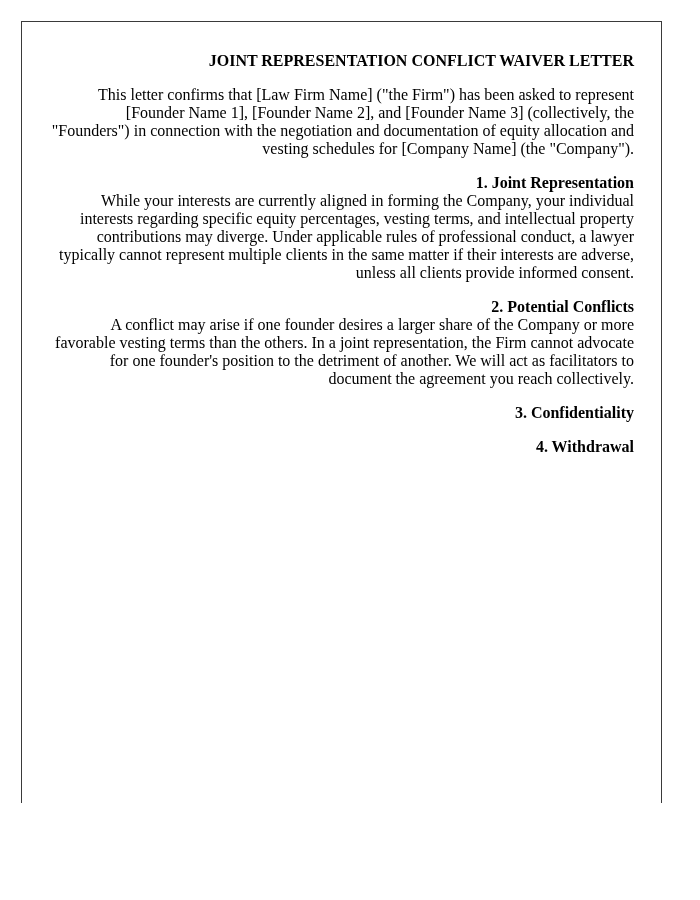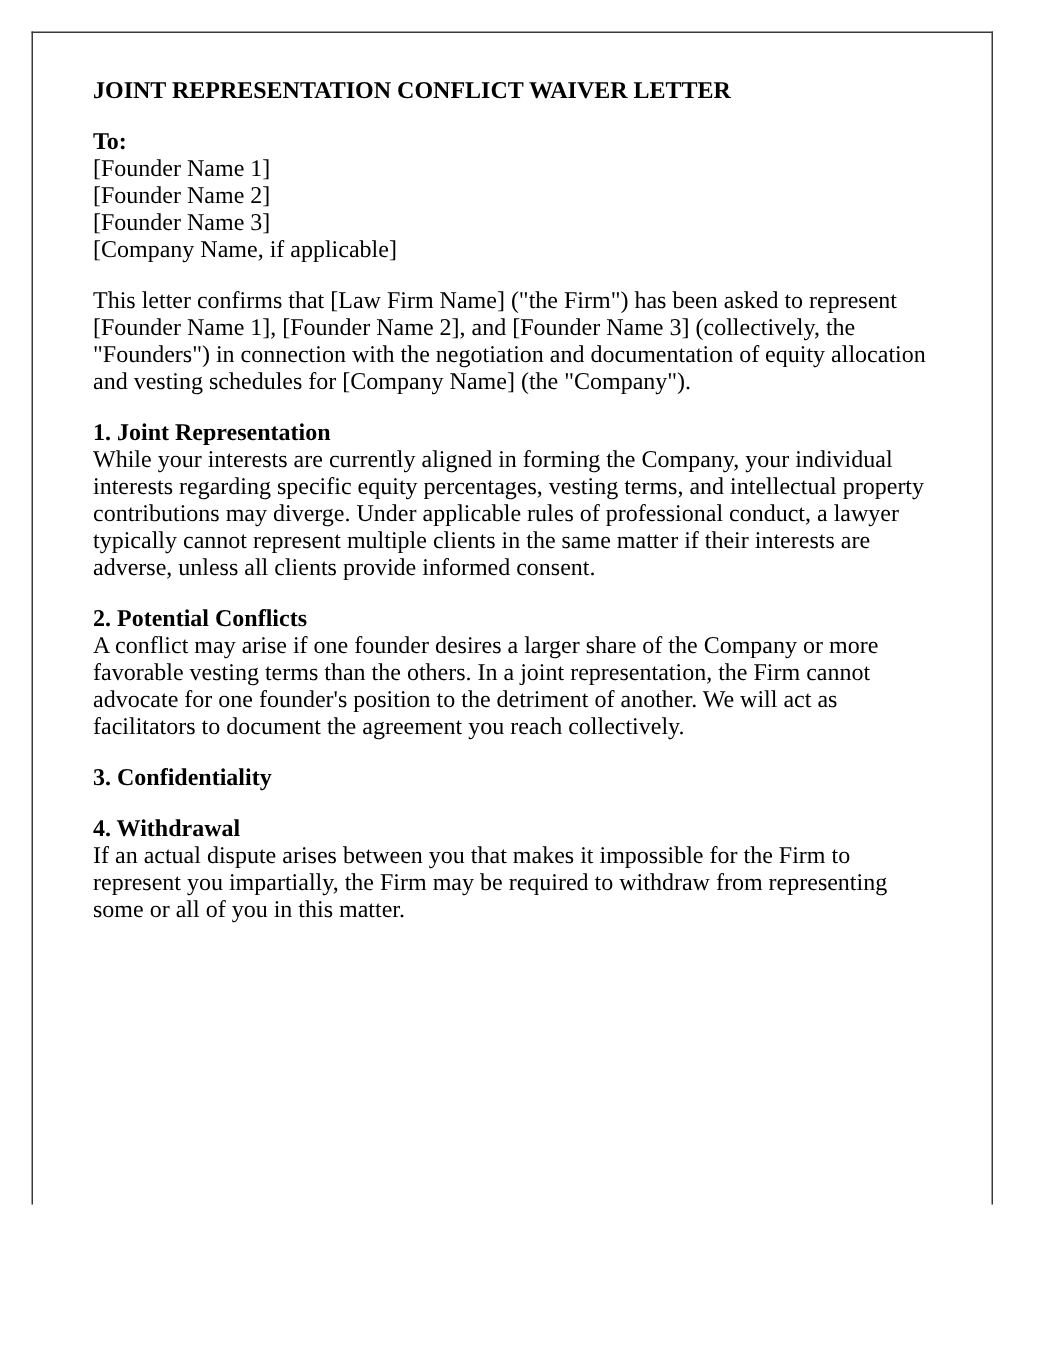--- a/index.html
+++ b/index.html
@@ -18,43 +18,38 @@
     top: 21px;
     width: 641px;
     height: 782px;
     box-sizing: border-box;
     border: 1px solid #3a3a3a;
     border-bottom: none;
     padding: 14px 27px 0 28px;
     overflow: hidden;
     line-height: 18px;
   }
-  .doc-frame p { margin: 16px 12px; }
+  .doc-frame p { margin: 16px 0; text-align: right; }
   .bold { font-weight: bold; }
 </style>
 </head>
 <body>
 
 <div class="doc-frame">
 
   <p class="bold">JOINT REPRESENTATION CONFLICT WAIVER LETTER</p>
 
 
-  <p><span class="bold">To:</span><br>
-    <span>[Founder Name 1]</span><br>
-    <span>[Founder Name 2]</span><br>
-    <span>[Founder Name 3]</span><br>
-    <span>[Company Name, if applicable]</span></p>
 
 
 
   <p>This letter confirms that [Law Firm Name] ("the Firm") has been asked to represent [Founder Name 1], [Founder Name 2], and [Founder Name 3] (collectively, the "Founders") in connection with the negotiation and documentation of equity allocation and vesting schedules for [Company Name] (the "Company").</p>
 
   <p><span class="bold">1. Joint Representation</span><br><span>While your interests are currently aligned in forming the Company, your individual interests regarding specific equity percentages, vesting terms, and intellectual property contributions may diverge. Under applicable rules of professional conduct, a lawyer typically cannot represent multiple clients in the same matter if their interests are adverse, unless all clients provide informed consent.</span></p>
 
   <p><span class="bold">2. Potential Conflicts</span><br><span>A conflict may arise if one founder desires a larger share of the Company or more favorable vesting terms than the others. In a joint representation, the Firm cannot advocate for one founder's position to the detriment of another. We will act as facilitators to document the agreement you reach collectively.</span></p>
 
   <p><span class="bold">3. Confidentiality</span><br></p>
 
-  <p><span class="bold">4. Withdrawal</span><br><span>If an actual dispute arises between you that makes it impossible for the Firm to represent you impartially, the Firm may be required to withdraw from representing some or all of you in this matter.</span></p>
+  <p><span class="bold">4. Withdrawal</span><br></p>
 
 
 </div>
 
 </body></html>

